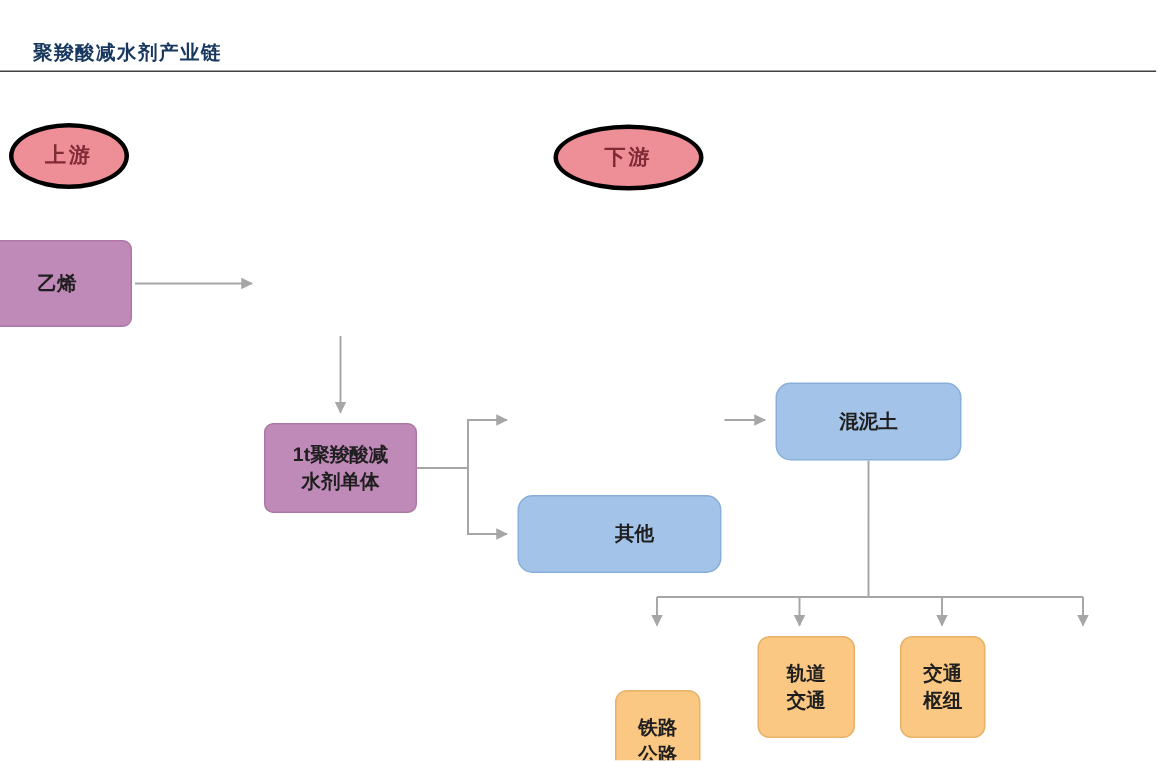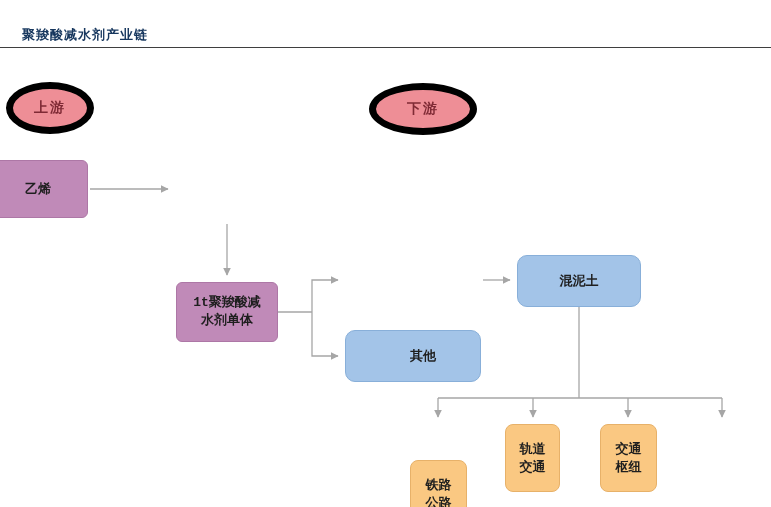--- a/index.html
+++ b/index.html
@@ -16,21 +16,21 @@
     font-size:13px;font-weight:bold;color:#17375e;
     letter-spacing:1px;
   }
   .title-rule{
     position:absolute;left:0;top:47px;width:771px;height:0;
     border-top:1px solid #3f3f3f;
   }
   .ellipse{
     position:absolute;
     background:#ee8e96;
-    border:7px solid #000000;
+    border:3px solid #000000;
     border-radius:50%;
     display:flex;align-items:center;justify-content:center;
     font-size:14px;font-weight:bold;color:#7f2a35;
     letter-spacing:2px;
   }
   .el-up{left:6px;top:82px;width:74px;height:38px;}
   .el-down{left:369px;top:83px;width:94px;height:38px;}
   .node{
     position:absolute;
     display:flex;align-items:center;justify-content:center;
@@ -38,26 +38,26 @@
     font-size:13px;font-weight:600;color:#1f1f1f;
     white-space:pre-line;
     line-height:1.35;
     box-sizing:border-box;
   }
   .purple{background:#c08ab8;border:1px solid #ad77a6;border-radius:6px;}
   .blue{background:#a3c4e8;border:1px solid #88afd9;border-radius:10px;}
   .orange{background:#fac882;border:1px solid #e7b169;border-radius:8px;}
   .n-ethylene{left:-12px;top:160px;width:100px;height:58px;}
   .n-eo{left:176px;top:158px;width:102px;height:64px;}
-  .n-monomer{left:176px;top:282px;width:102px;height:60px;font-family:Liberation Mono, monospace;}
+  .n-monomer{left:176px;top:282px;width:102px;height:60px;}
   .n-monomer90{left:345px;top:253px;width:136px;height:54px;}
   .n-other{left:345px;top:330px;width:136px;height:52px;padding-left:20px;}
   .n-concrete{left:517px;top:255px;width:124px;height:52px;text-align:center;}
   .n-rail{left:410px;top:424px;width:57px;height:68px;margin-top:36px;}
-  .n-transit{left:505px;top:424px;width:55px;height:68px;}
+  .n-transit{left:505px;top:424px;width:65px;height:68px;}
   .n-hub{left:600px;top:424px;width:57px;height:68px;}
   .n-estate{left:694px;top:424px;width:57px;height:68px;}
   .connectors{position:absolute;left:0;top:0;width:771px;height:507px;pointer-events:none;}
   .connectors line,.connectors polyline{stroke:#a6a6a6;stroke-width:1.3;fill:none;}
 </style>
 </head>
 <body>
 
 <div class="canvas">
 

